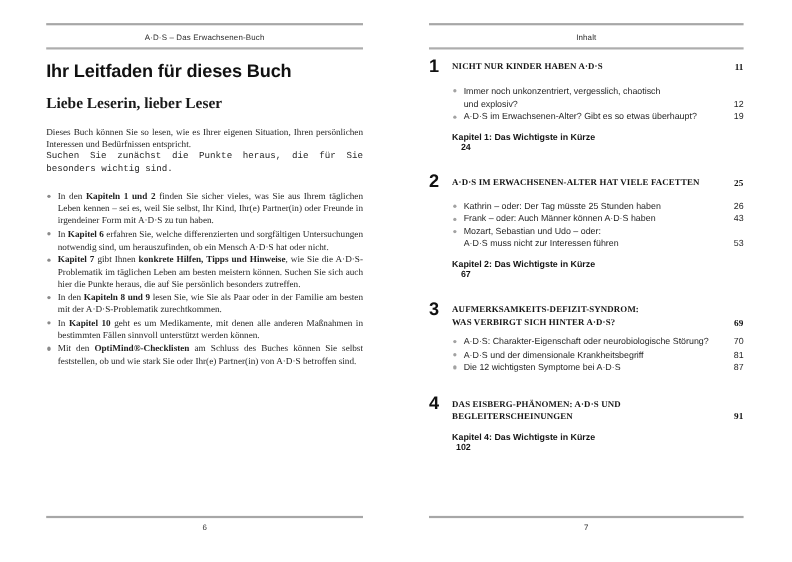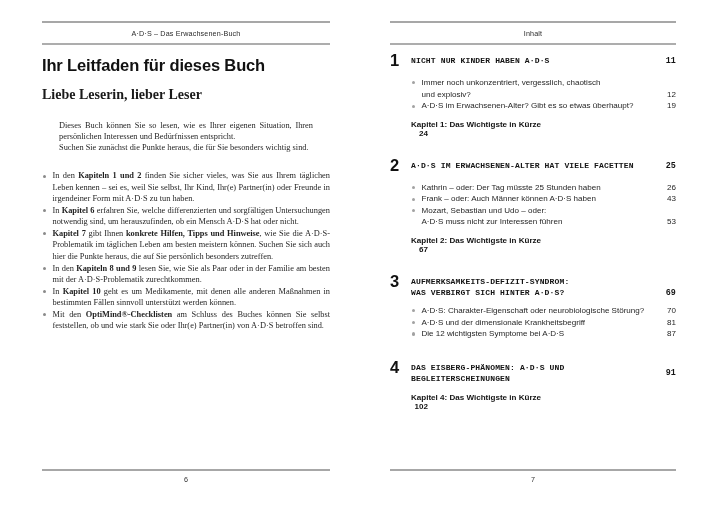--- a/index.html
+++ b/index.html
@@ -75,24 +75,24 @@
     font-weight: bold;
     font-size: 14px;
     color: #1a1a1a;
     margin: 0 0 12px 0;
     line-height: 1.1;
   }
   .intro-para {
     font-size: 8.35px;
     line-height: 1.355;
     text-align: justify;
-    margin: 17px;
+    margin: 0;
     color: #1f1f1f;
   }
-  .intro-para .l2 { display: block; }
+  .intro-para .l2 { display: block; font-family: Liberation Mono, monospace; }
 
   .bullet-list {
     list-style: none;
     margin: 13px 0 0 0;
     padding: 0;
   }
   .bullet-list li {
     position: relative;
     padding-left: 10.5px;
     font-size: 8.35px;
@@ -130,23 +130,23 @@
     left: 0;
     top: -4px;
     font-family: "Liberation Sans", sans-serif;
     font-weight: bold;
     font-size: 16.5px;
     color: #111;
     line-height: 1;
   }
   .chap-title-row {
     display: flex;
-    align-items: center;
+    align-items: flex-end;
     justify-content: space-between;
-    font-family: Liberation Mono, monospace;
+    font-family: Liberation Serif, serif;
     font-weight: bold;
     font-size: 8.05px;
     letter-spacing: 0.12px;
     color: #141414;
     line-height: 1.36;
   }
   .chap-title-row .ct { padding-right: 8px; }
   .chap-title-row .cp {
     font-size: 8.4px;
     white-space: nowrap;

